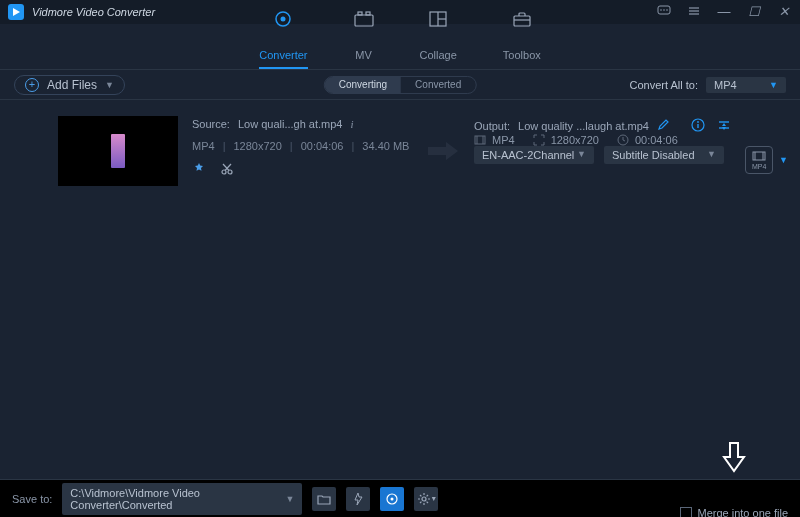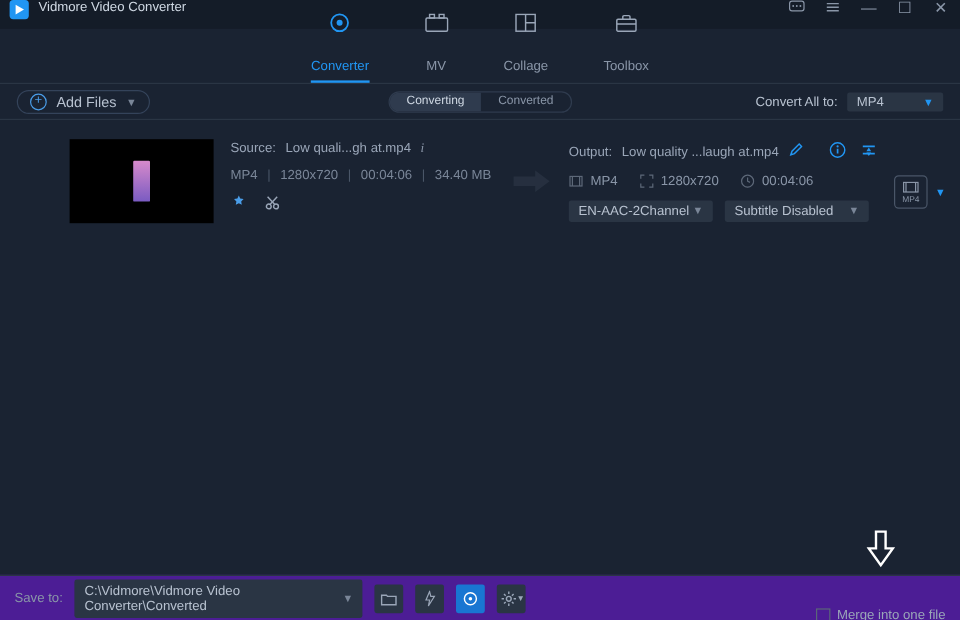--- a/index.html
+++ b/index.html
@@ -8,22 +8,23 @@
   background: #1a2332;
   font-family: "Segoe UI", Arial, sans-serif;
   color: #b8c2d0;
   font-size: 12px;
   overflow: hidden;
   position: relative;
 }
 .titlebar {
   height: 24px;
   background: #141c28;
-  display: flex; align-items: flex-start;
+  display: flex; align-items: center;
   padding: 0 8px;
+  font-style: italic;
 }
 .titlebar .logo {
   width: 16px; height: 16px;
   background: #2196f3;
   border-radius: 3px;
   margin-right: 8px;
   display: flex; align-items: center; justify-content: center;
 }
 .titlebar .logo svg { width: 10px; height: 10px; }
 .titlebar .app-title { font-size: 11px; color: #cfd8e3; flex: 1; }
@@ -128,21 +129,21 @@
 }
 .star { color: #4a9de8; cursor: pointer; }
 .cut { color: #9aa6b8; cursor: pointer; }
 .arrow {
   width: 34px; height: 24px;
   align-self: center;
   opacity: .25;
 }
 .output {
   flex: 1;
-  display: flex; flex-direction: column; gap: 10px;
+  display: flex; flex-direction: column; 
   padding-top: 2px;
 }
 .out-header { display: flex; align-items: center; gap: 8px; font-size: 11px; color: #9aa6b8; }
 .edit-ic, .info-ic, .enh-ic { color: #2196f3; cursor: pointer; }
 .out-icons-right { margin-left: auto; display: flex; gap: 12px; }
 .out-row {
   display: flex; gap: 18px; font-size: 11px; color: #8a96a8;
 }
 .out-chip { display: flex; align-items: center; gap: 6px; }
 .out-chip svg { opacity: .6; }
@@ -167,21 +168,21 @@
   display: flex; flex-direction: column;
   align-items: center; justify-content: center;
   gap: 2px; color: #8a96a8;
 }
 .format-box .fmt-txt { font-size: 7px; }
 .format-chev { color: #2196f3; font-size: 9px; }
 
 .footer {
   position: absolute; bottom: 0; left: 0; right: 0;
   height: 38px;
-  background: #4c1d95;
+  background: #000000;
   border-top: 1px solid #2a3544;
   display: flex; align-items: center;
   padding: 0 12px; gap: 10px;
 }
 .save-label { font-size: 11px; color: #8a96a8; }
 .save-path {
   background: #2a3544;
   padding: 4px 8px;
   width: 240px;
   display: flex; align-items: center; justify-content: space-between;

